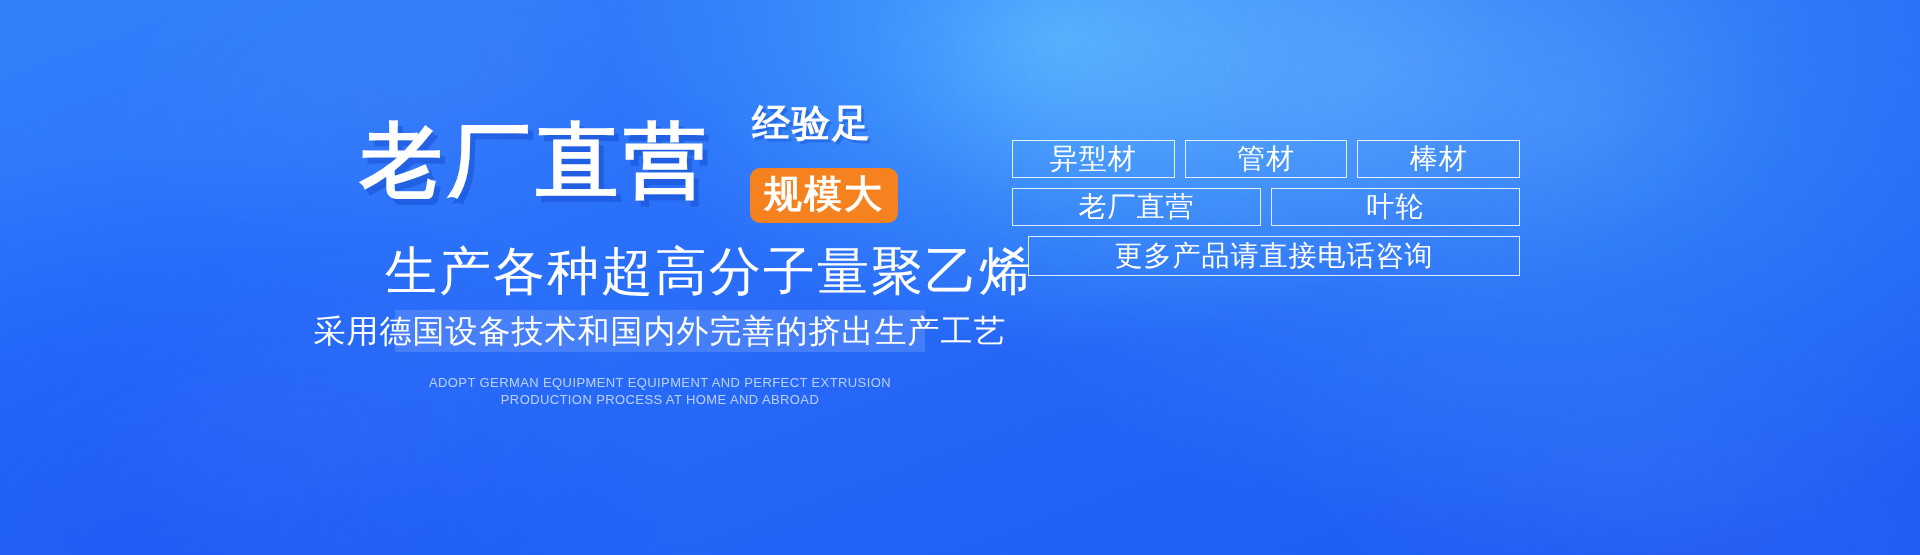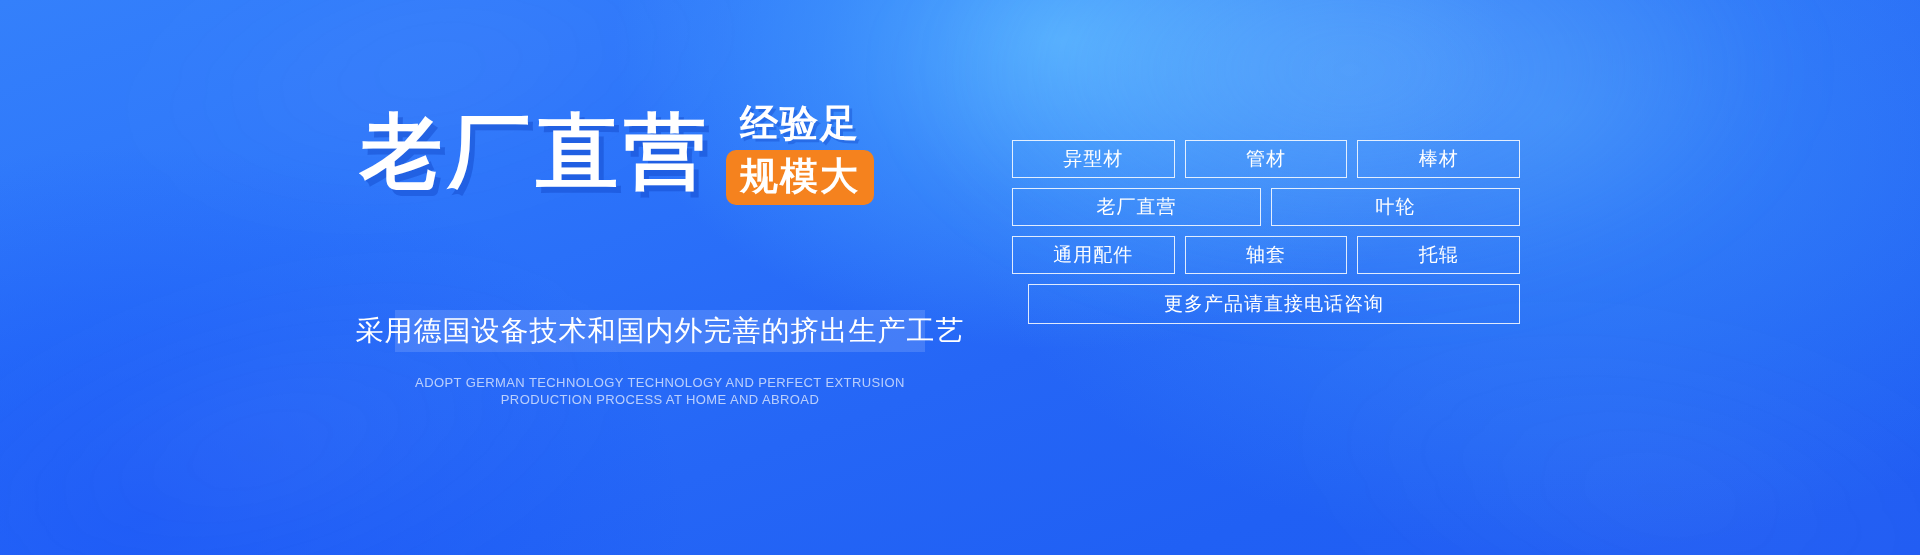--- a/index.html
+++ b/index.html
@@ -80,41 +80,42 @@
     text-shadow: 5px 6px 0 rgba(18,70,200,0.45);
     white-space: nowrap;
   }
 
   .badges {
     margin-left: 14px;
     margin-top: 4px;
     display: flex;
     flex-direction: column;
     align-items: center;
-    gap: 6px;
+    gap: 24px;
   }
   .badge-plain {
     font-size: 38px;
     line-height: 42px;
     font-weight: bold;
     color: #ffffff;
     letter-spacing: 2px;
     text-shadow: 3px 3px 0 rgba(18,70,200,0.38);
     white-space: nowrap;
   }
   .badge-pill {
     background: #f5821e;
     color: #ffffff;
     font-size: 38px;
     line-height: 42px;
     font-weight: bold;
     letter-spacing: 2px;
     border-radius: 10px;
     padding: 5px 14px 8px 14px;
     white-space: nowrap;
+    margin-left: 24px;
   }
 
   .subtitle {
     position: absolute;
     left: 385px;
     top: 242px;
     font-size: 52px;
     line-height: 58px;
     color: #ffffff;
     letter-spacing: 2px;
@@ -126,21 +127,21 @@
     left: 395px;
     top: 310px;
     width: 530px;
     height: 42px;
     background: rgba(255,255,255,0.14);
     display: flex;
     align-items: center;
     justify-content: center;
   }
   .ribbon-text {
-    font-size: 28px;
+    font-size: 32px;
     line-height: 28px;
     color: #ffffff;
     letter-spacing: 1px;
     white-space: nowrap;
   }
 
   .en-lines {
     position: absolute;
     left: 395px;
     top: 374px;
@@ -170,21 +171,21 @@
   .product-btn {
     flex: 1 1 0;
     height: 38px;
     border: 1px solid rgba(255,255,255,0.85);
     display: flex;
     align-items: center;
     justify-content: center;
     box-sizing: border-box;
     background: transparent;
     color: #ffffff;
-    font-size: 19px;
+    font-size: 28px;
     line-height: 24px;
     letter-spacing: 1px;
     white-space: nowrap;
     cursor: pointer;
   }
   .product-btn.wide {
     flex: 1 1 100%;
     height: 40px;
   }
   .product-row.last {
@@ -206,50 +207,46 @@
 
     <div class="headline-row">
       <div class="headline">老厂直营</div>
 
       <div class="badges">
         <div class="badge-plain">经验足</div>
         <div class="badge-pill">规模大</div>
       </div>
     </div>
 
+    <div class="subtitle">生产各种超高分子量聚乙烯</div>
 
     <div class="ribbon">
       <span class="ribbon-text">采用德国设备技术和国内外完善的挤出生产工艺</span>
     </div>
 
     <div class="en-lines">
-      <div class="en-line">ADOPT GERMAN TECHNOLOGY TECHNOLOGY AND PERFECT EXTRUSION</div>
+      <div class="en-line">ADOPT GERMAN EQUIPMENT EQUIPMENT AND PERFECT EXTRUSION</div>
       <div class="en-line">PRODUCTION PROCESS AT HOME AND ABROAD</div>
     </div>
 
   </div>
 
   <div class="product-panel">
 
     <div class="product-row">
       <div class="product-btn">异型材</div>
       <div class="product-btn">管材</div>
       <div class="product-btn">棒材</div>
     </div>
 
     <div class="product-row">
       <div class="product-btn">老厂直营</div>
       <div class="product-btn">叶轮</div>
     </div>
 
-    <div class="product-row">
-      <div class="product-btn">通用配件</div>
-      <div class="product-btn">轴套</div>
-      <div class="product-btn">托辊</div>
-    </div>
 
     <div class="product-row last">
       <div class="product-btn wide">更多产品请直接电话咨询</div>
     </div>
 
   </div>
 
 </div>
 
 </body></html>

